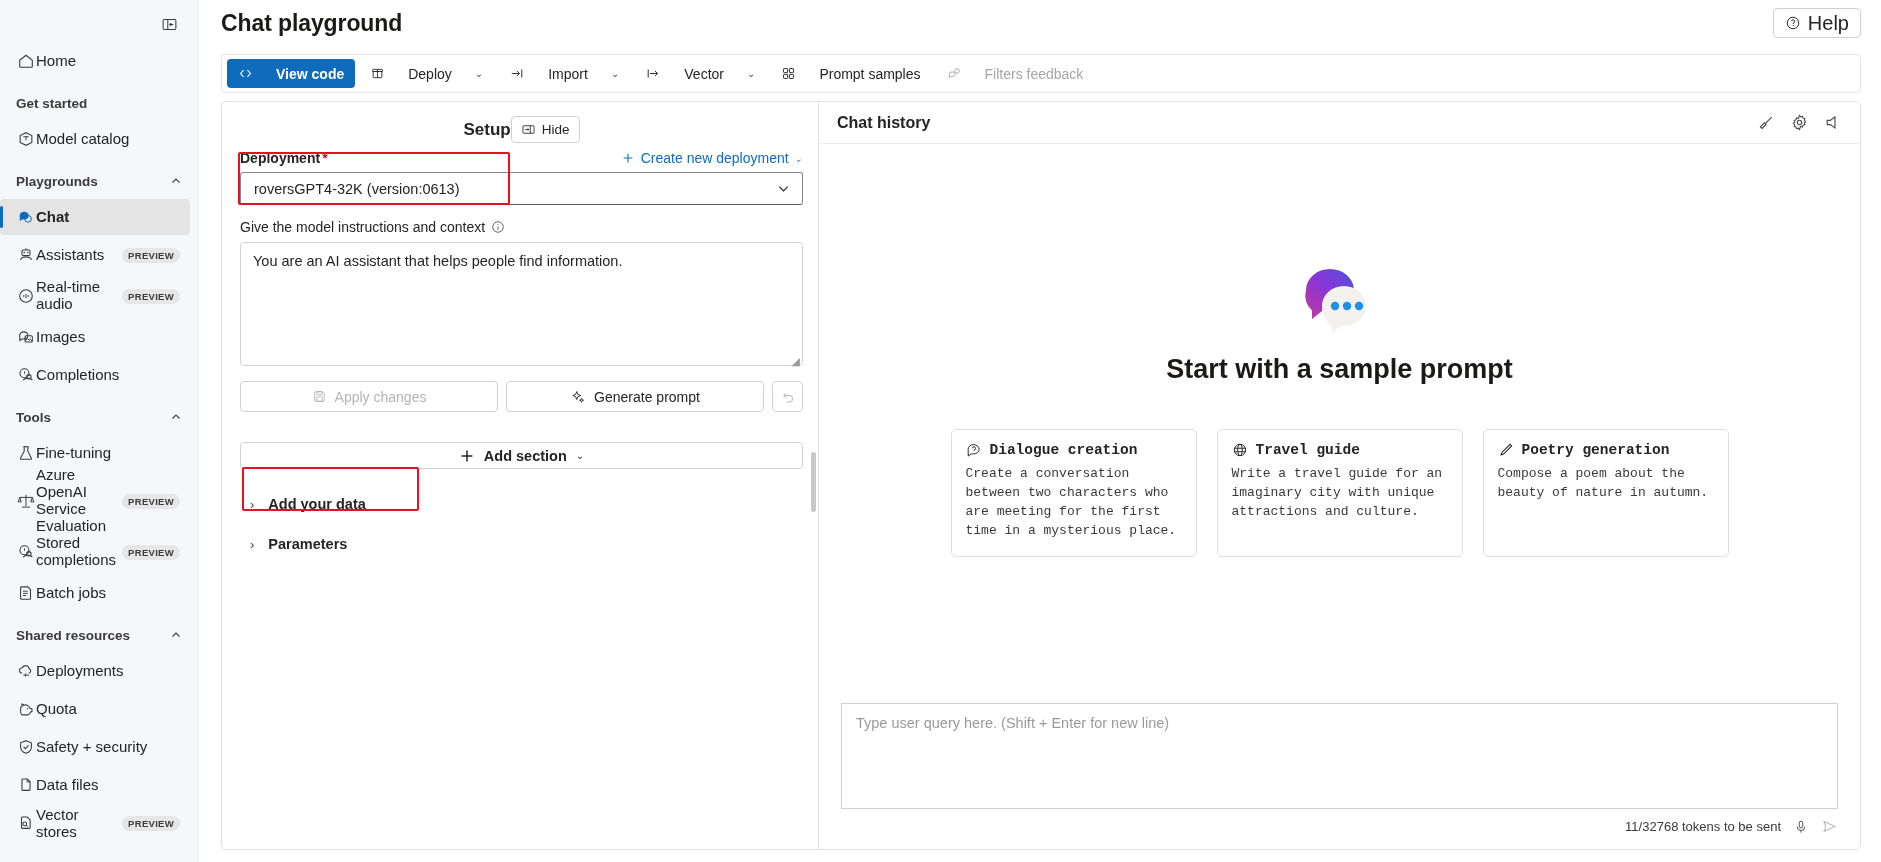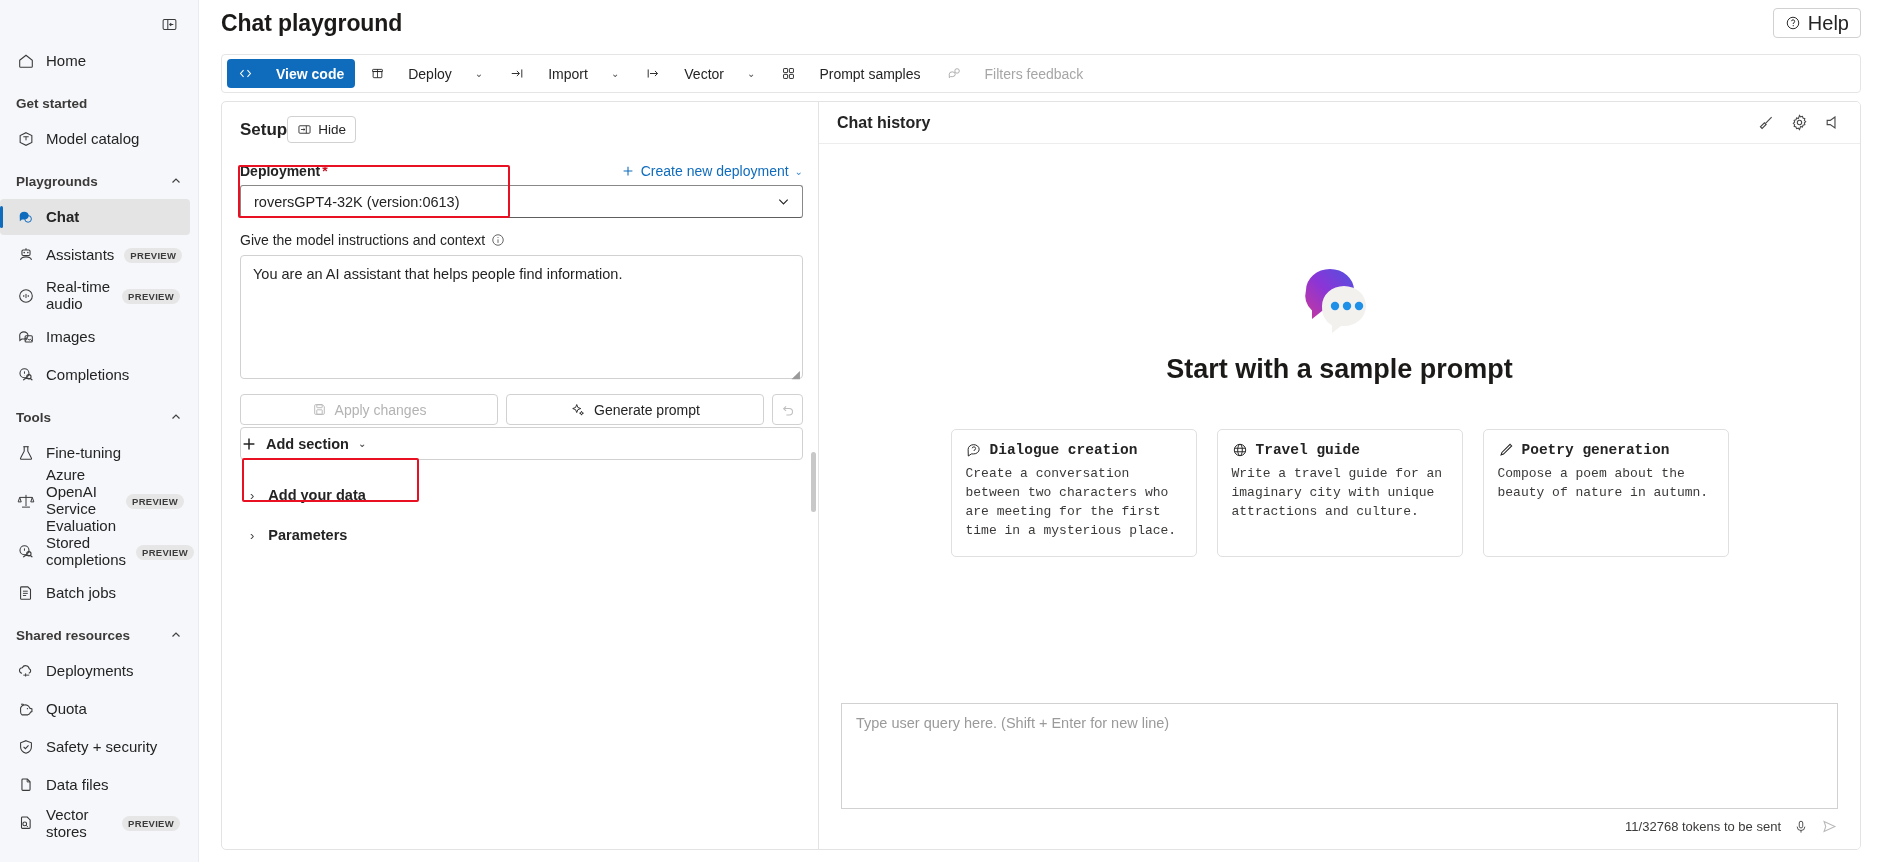--- a/index.html
+++ b/index.html
@@ -15,21 +15,21 @@
   
   .sidebar {
     width:199px; min-width:199px; height:862px;
     background:#f5f7fa; border-right:1px solid #e8ebef;
     display:flex; flex-direction:column; padding-top:6px;
     position:relative;
   }
   .collapse-row { height:36px; display:flex; align-items:center; justify-content:flex-end; padding-right:18px; }
   .collapse-btn { width:22px; height:22px; display:flex; align-items:center; justify-content:center; cursor:pointer; }
   .nav-item {
-    display:flex; align-items:center; gap:10px;
+    display:flex; align-items:center; 
     height:36px; padding:0 10px 0 16px; margin:1px 8px 1px 0;
     border-radius:4px; cursor:pointer; position:relative;
     font-size:15px; color:#242424;
   }
   .nav-item .lbl { flex:1; line-height:1.15; }
   .nav-item.selected { background:#e4e4e4; font-weight:600; }
   .nav-item.selected::before {
     content:""; position:absolute; left:-0px; top:7px; width:3px; height:22px;
     background:#0f6cbd; border-radius:2px;
   }
@@ -78,21 +78,21 @@
     flex:1; display:flex; margin:8px 20px 12px 22px;
     border:1px solid #e3e3e3; border-radius:5px; overflow:hidden; min-height:0;
   }
 
   
   .setup {
     width:597px; min-width:597px; display:flex; flex-direction:column;
     border-right:1px solid #e3e3e3; padding:14px 15px 0 18px; position:relative;
     overflow:hidden;
   }
-  .setup-head { display:flex; align-items:center; justify-content:flex-start; margin-bottom:20px; }
+  .setup-head { display:flex; align-items:center; justify-content:center; margin-bottom:7px; }
   .setup-title { font-size:17px; font-weight:600; }
   .hide-btn {
     display:flex; align-items:center; gap:6px; border:1px solid #d1d1d1;
     background:#fff; border-radius:4px; height:27px; padding:0 9px;
     font-size:13.5px; cursor:pointer;
   }
   .label-row { display:flex; align-items:center; justify-content:space-between; margin-bottom:6px; }
   .field-label { font-size:14px; font-weight:600; }
   .req { color:#c50f1f; margin-left:2px; }
   .link-btn {
@@ -121,22 +121,22 @@
     flex:1; height:31px; border:1px solid #d1d1d1; background:#fff; border-radius:4px;
     display:flex; align-items:center; justify-content:center; gap:8px;
     font-size:14px; cursor:pointer;
   }
   .ghost-btn.disabled { color:#b3b3b3; cursor:default; }
   .icon-btn {
     width:31px; height:31px; border:1px solid #d1d1d1; background:#fff; border-radius:4px;
     display:flex; align-items:center; justify-content:center; cursor:pointer; color:#bdbdbd;
   }
   .add-section {
-    margin-top:2px; height:33px; border:1px solid #d1d1d1; border-radius:4px;
-    display:flex; align-items:center; gap:9px;
+    margin-top:30px; height:27px; border:1px solid #d1d1d1; border-radius:4px;
+    display:flex; align-items:center; justify-content:center; gap:9px;
     font-size:14.5px; font-weight:600; cursor:pointer; background:#fff;
   }
   .accordion {
     margin-top:18px; display:flex; align-items:center; gap:14px;
     font-size:14.5px; font-weight:600; padding:9px 4px 9px 10px; cursor:pointer;
     position:relative;
   }
   .accordion .chev-r { font-size:13px; font-weight:400; color:#424242; }
   .acc-wrap { position:relative; width:180px; }
 

